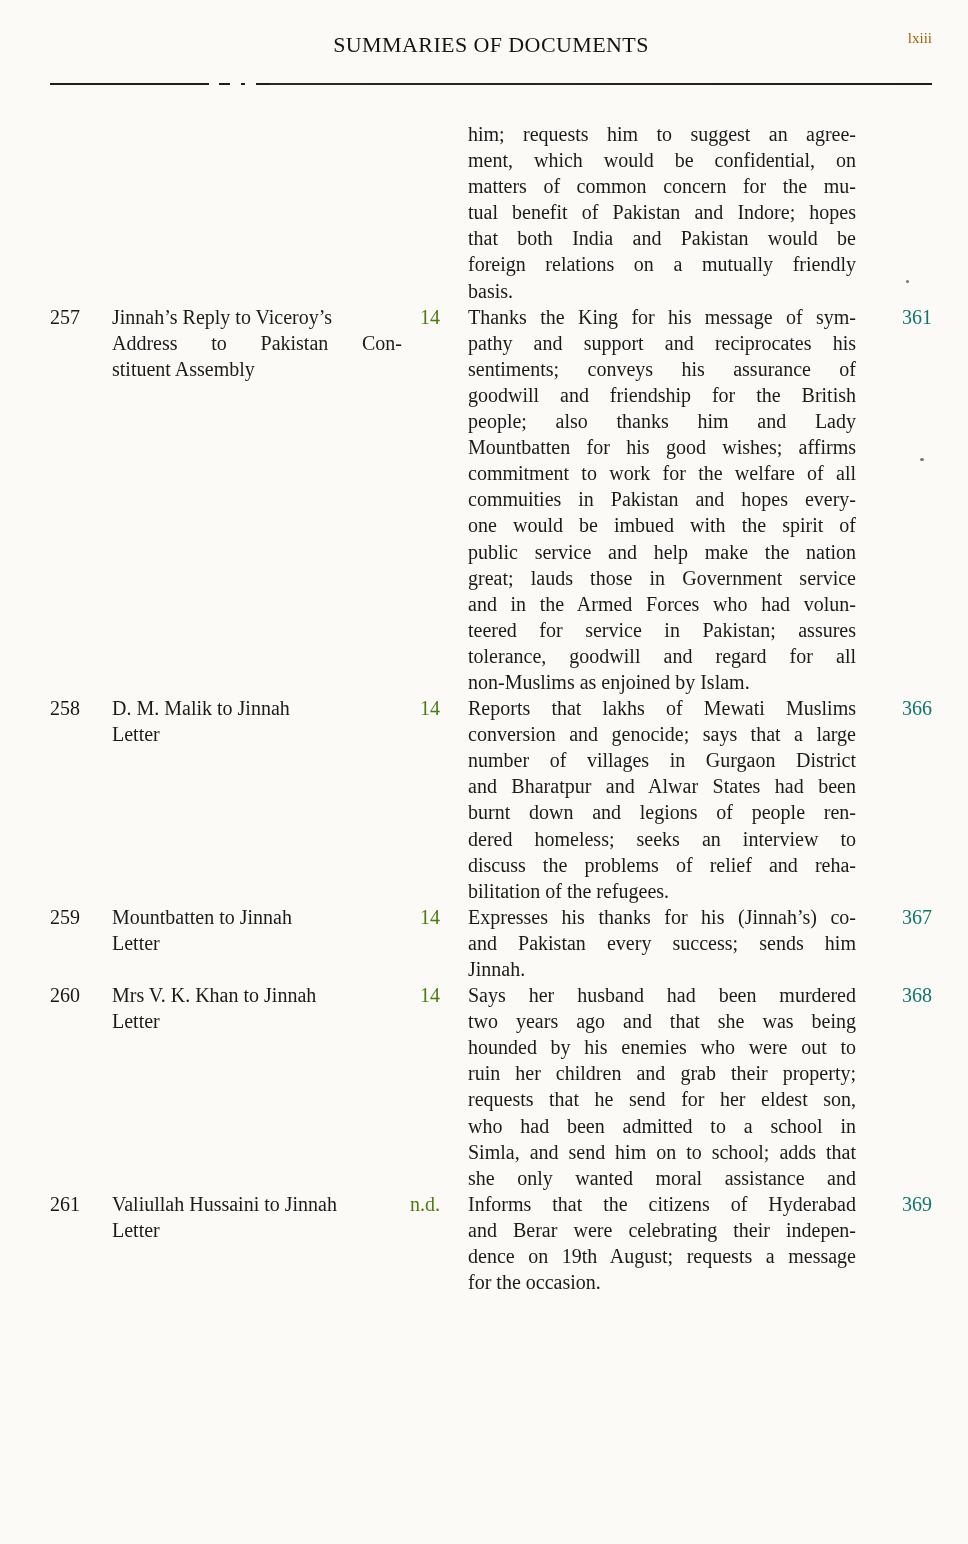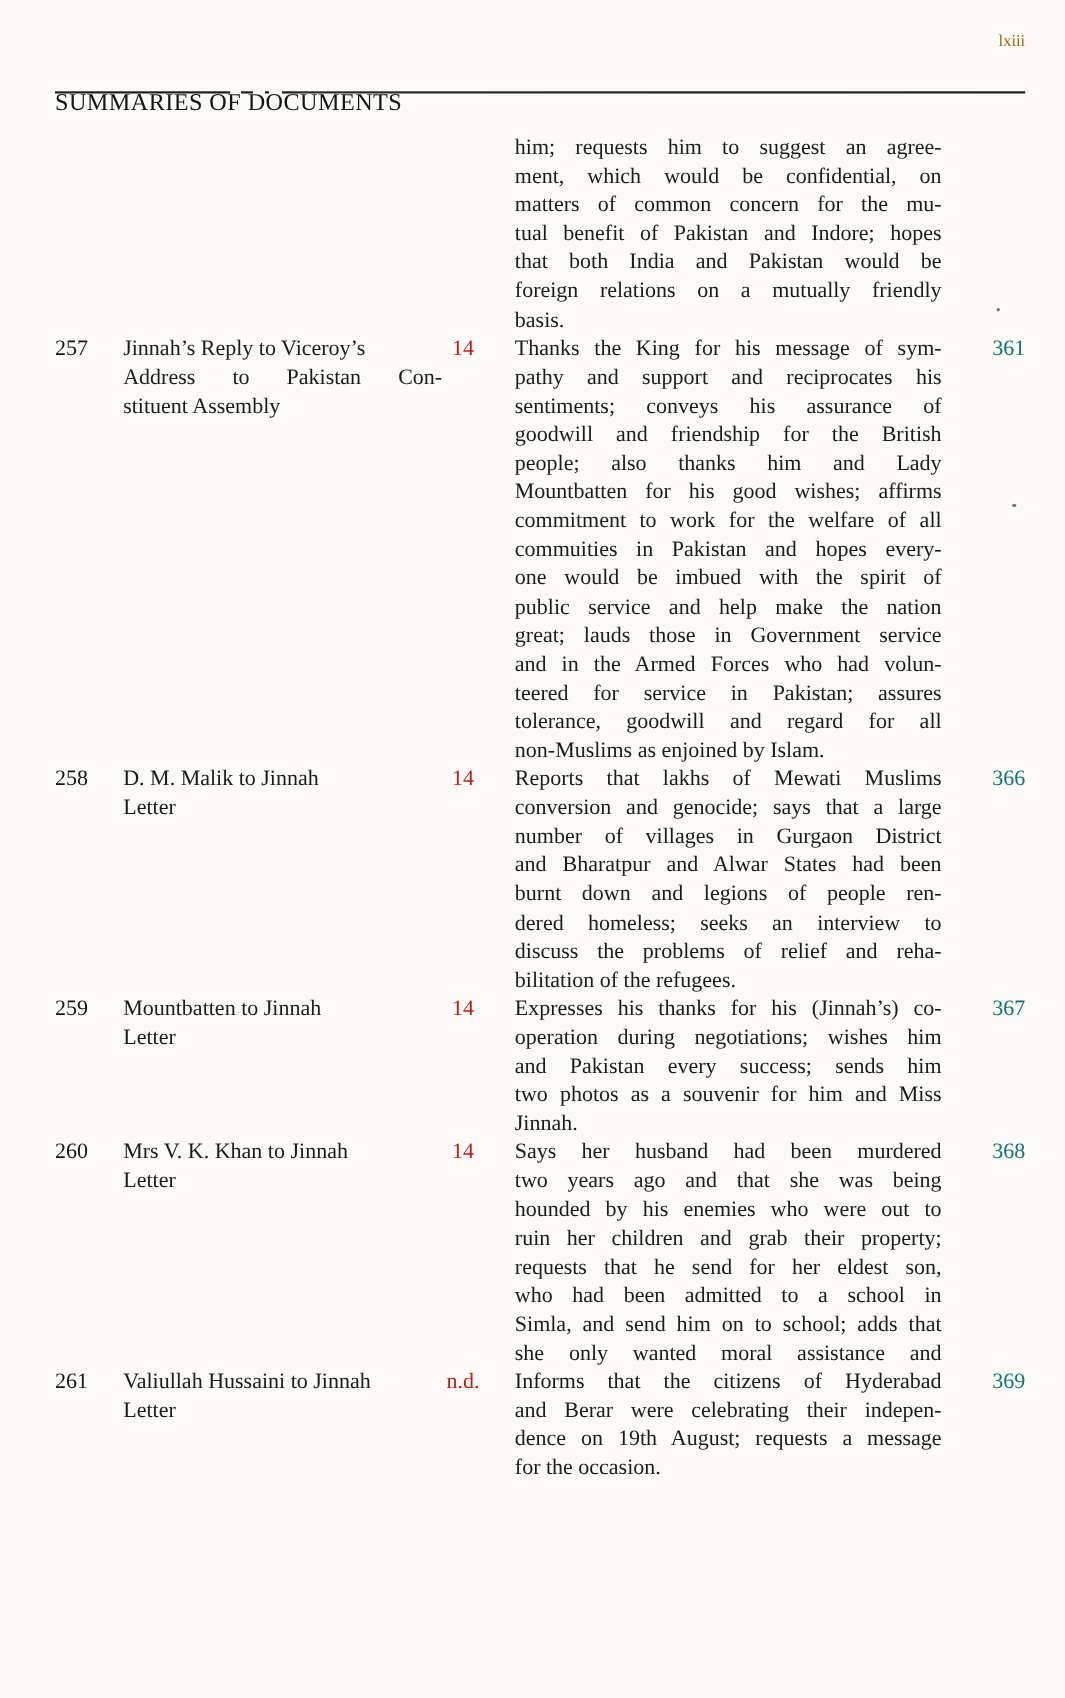--- a/index.html
+++ b/index.html
@@ -11,24 +11,23 @@
     font-family: "Liberation Serif", "DejaVu Serif", serif;
     position: relative;
     overflow: hidden;
   }
   .page { padding: 30px 36px 0 50px; }
 
   
   .hdr { position: relative; height: 30px; }
   .hdr-title {
     position: absolute; left: 0; right: 0; top: 2px;
-    text-align: left;
+    text-align: center;
     font-size: 22px; letter-spacing: 0.4px;
     color: #151515;
-    margin-top: 48px;
   }
   .hdr-folio {
     position: absolute; right: 0; top: 0;
     font-size: 15px; color: #a16207;
   }
   .rule {
     margin-top: 23px; height: 2px; width: 100%;
     background: linear-gradient(90deg,
       #1d1d1d 0%, #1d1d1d 18.0%,
       rgba(0,0,0,0) 18.0%, rgba(0,0,0,0) 19.2%,
@@ -41,21 +40,21 @@
   }
 
   
   .list { margin-top: 36px; font-size: 20px; line-height: 26.1px; }
   .row {
     display: grid;
     grid-template-columns: 62px 290px 38px 28px 388px 1fr;
     align-items: start;
   }
   .c-no   { text-align: left;  color: #161616; }
-  .c-date { text-align: center; color: #b91c1c; }
+  .c-date { text-align: right; color: #4d7c0f; }
   .c-page { text-align: right; color: #0f766e; }
   .tline  { white-space: nowrap; }
   .tline.stretch { text-align: justify; text-align-last: justify; white-space: normal; }
   .sline  { white-space: nowrap; }
   .sline.j { text-align: justify; text-align-last: justify; white-space: normal; }
 
   
   .speck {
     position: absolute; width: 3px; height: 3px;
     border-radius: 50%; background: #3c3c3c; opacity: .7;
@@ -143,23 +142,21 @@
       <div class="row">
         <div class="c-no">259</div>
         <div class="c-title">
           <div class="tline">Mountbatten to Jinnah</div>
           <div class="tline">Letter</div>
         </div>
         <div class="c-date">14</div>
         <div class="c-gap"></div>
         <div class="c-sum">
           <div class="sline j">Expresses his thanks for his (Jinnah’s) co-</div>
-          <div class="sline j">operation during negotiations; wishes him</div>
           <div class="sline j">and Pakistan every success; sends him</div>
-          <div class="sline j">two photos as a souvenir for him and Miss</div>
           <div class="sline">Jinnah.</div>
         </div>
         <div class="c-page">367</div>
       </div>
       <div class="row">
         <div class="c-no">260</div>
         <div class="c-title">
           <div class="tline">Mrs V. K. Khan to Jinnah</div>
           <div class="tline">Letter</div>
         </div>

